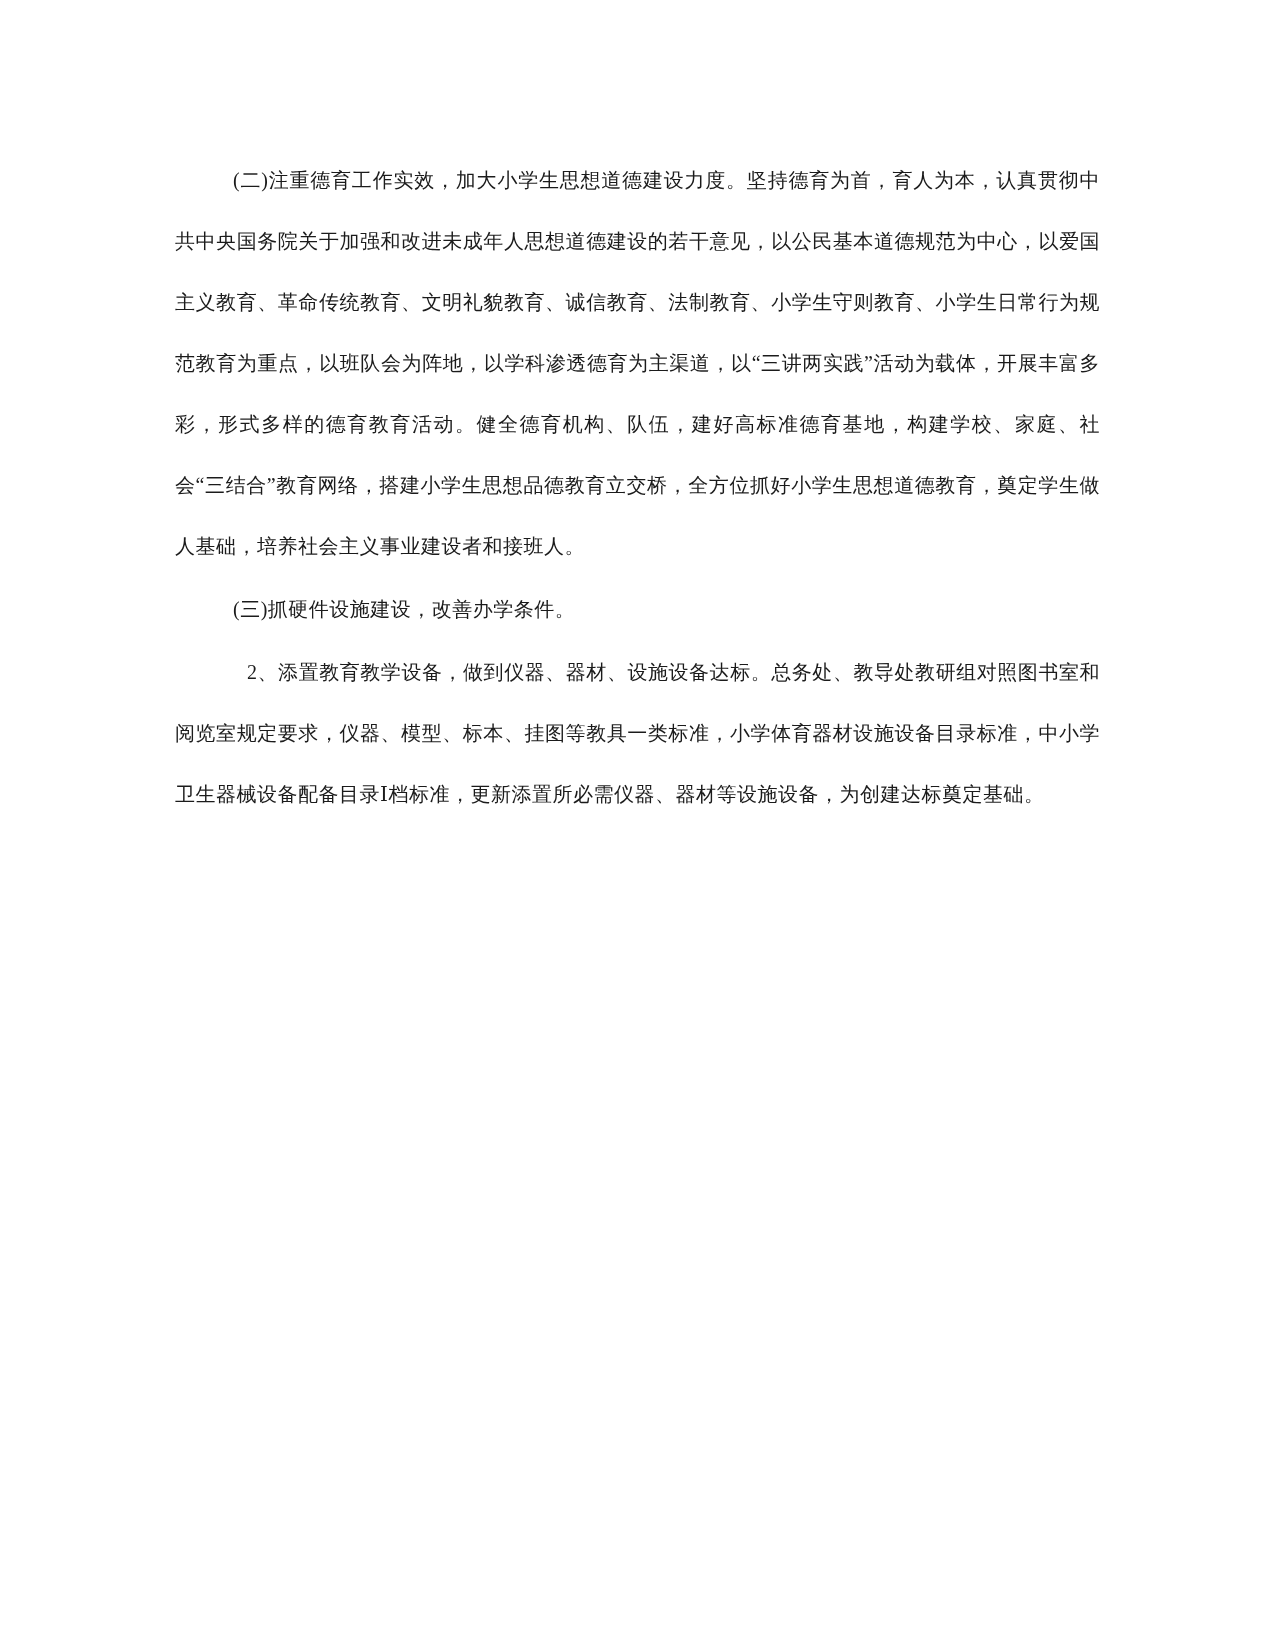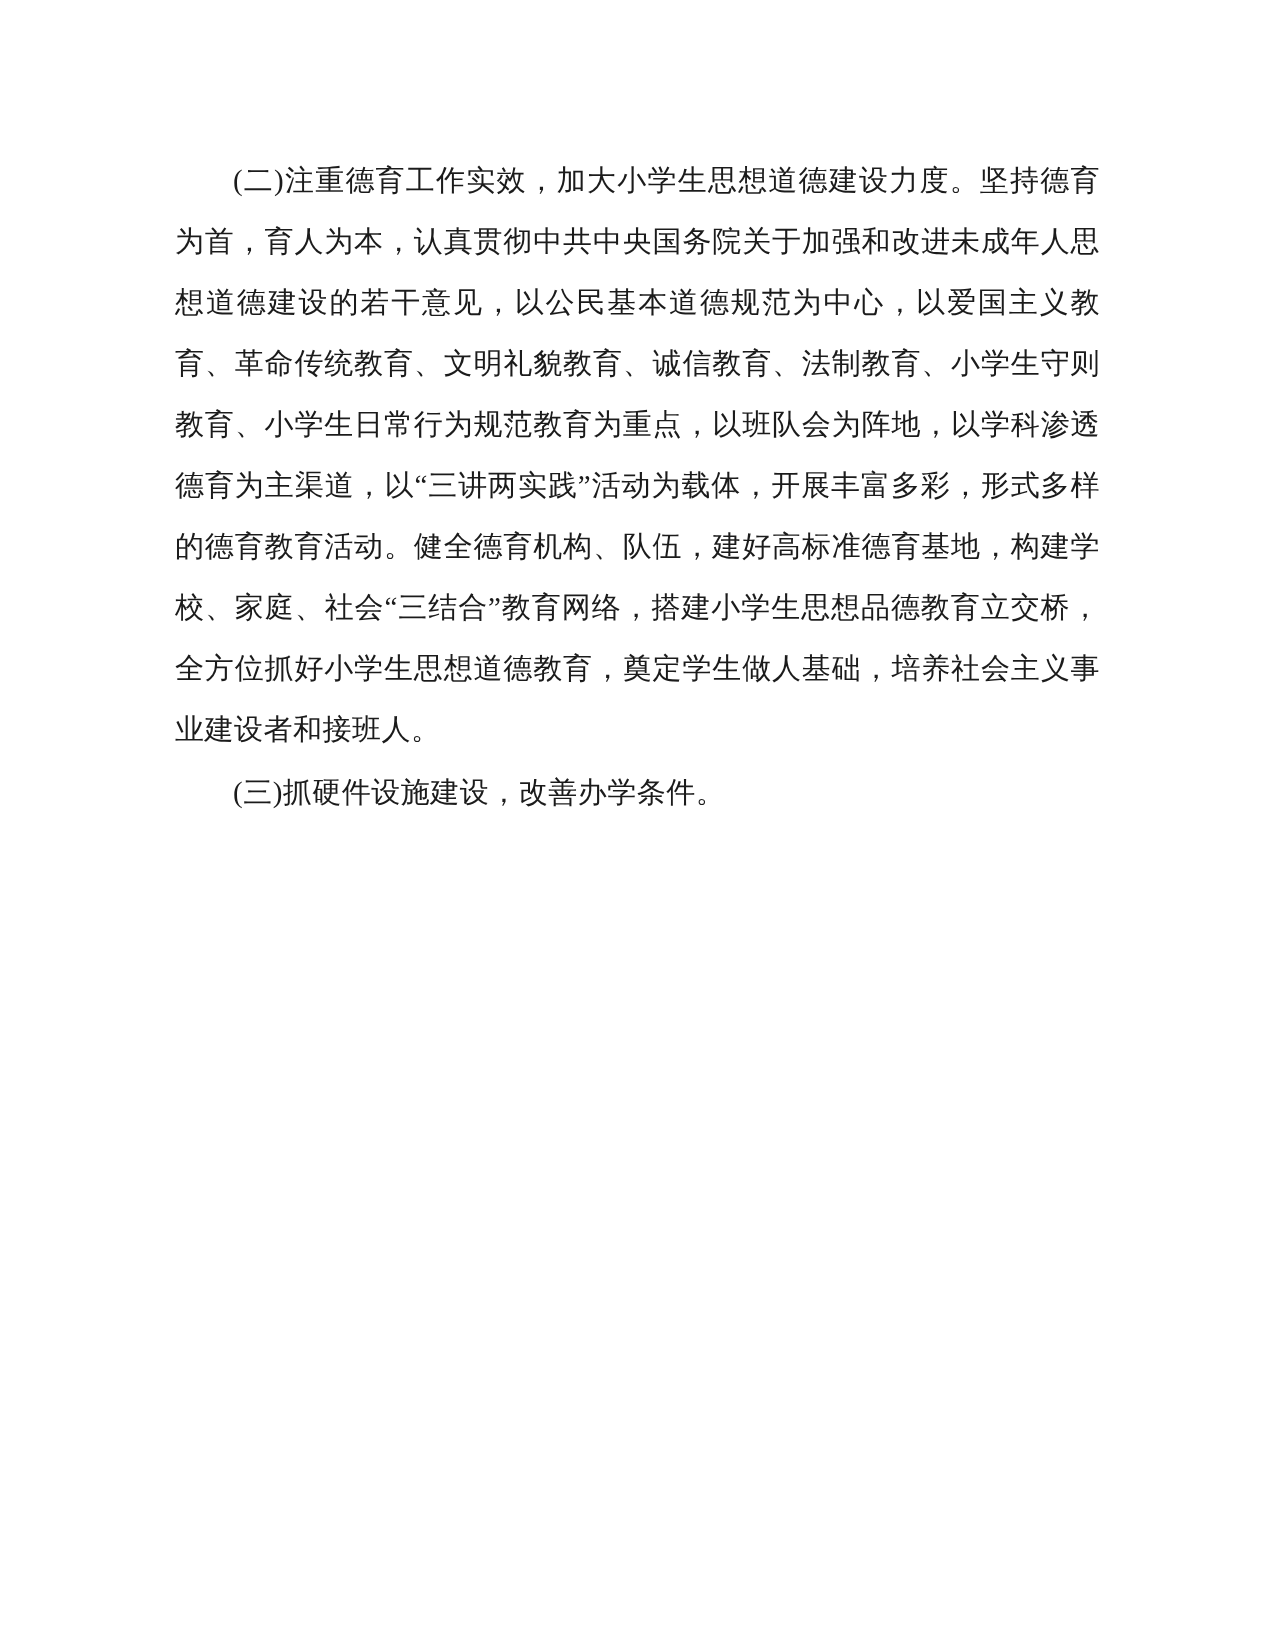--- a/index.html
+++ b/index.html
@@ -18,21 +18,21 @@
     width: 1275px;
     height: 1650px;
     box-sizing: border-box;
     padding: 150px 175px 100px 175px;
     background: #ffffff;
   }
   .doc-body {
     width: 925px;
   }
   .para {
-    font-size: 29px;
+    font-size: 20px;
     line-height: 61px;
     text-align: justify;
     text-justify: inter-ideograph;
     margin: 0 0 2px 0;
     letter-spacing: 0.5px;
     color: #1b1b1b;
   }
   .indent {
     text-indent: 58px;
   }
@@ -40,14 +40,15 @@
     text-indent: 72px;
   }
 </style>
 </head>
 <body>
 
 <div class="page">
   <div class="doc-body">
     <p class="para indent">(二)注重德育工作实效，加大小学生思想道德建设力度。坚持德育为首，育人为本，认真贯彻中共中央国务院关于加强和改进未成年人思想道德建设的若干意见，以公民基本道德规范为中心，以爱国主义教育、革命传统教育、文明礼貌教育、诚信教育、法制教育、小学生守则教育、小学生日常行为规范教育为重点，以班队会为阵地，以学科渗透德育为主渠道，以“三讲两实践”活动为载体，开展丰富多彩，形式多样的德育教育活动。健全德育机构、队伍，建好高标准德育基地，构建学校、家庭、社会“三结合”教育网络，搭建小学生思想品德教育立交桥，全方位抓好小学生思想道德教育，奠定学生做人基础，培养社会主义事业建设者和接班人。</p>
     <p class="para indent">(三)抓硬件设施建设，改善办学条件。</p>
+    <p class="para indent-wide">2、添置教育教学设备，做到仪器、器材、设施设备达标。总务处、教导处教研组对照图书室和阅览室规定要求，仪器、模型、标本、挂图等教具一类标准，小学体育器材设施设备目录标准，中小学卫生器械设备配备目录Ⅰ档标准，更新添置所必需仪器、器材等设施设备，为创建达标奠定基础。</p>
   </div>
 </div>
 
 </body></html>

